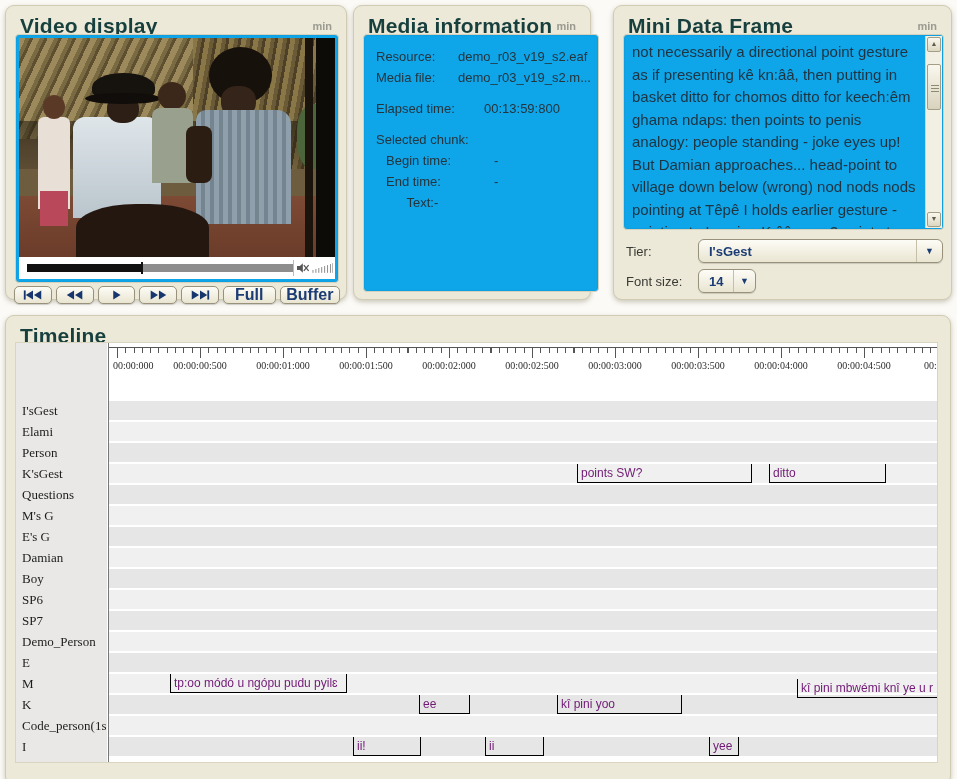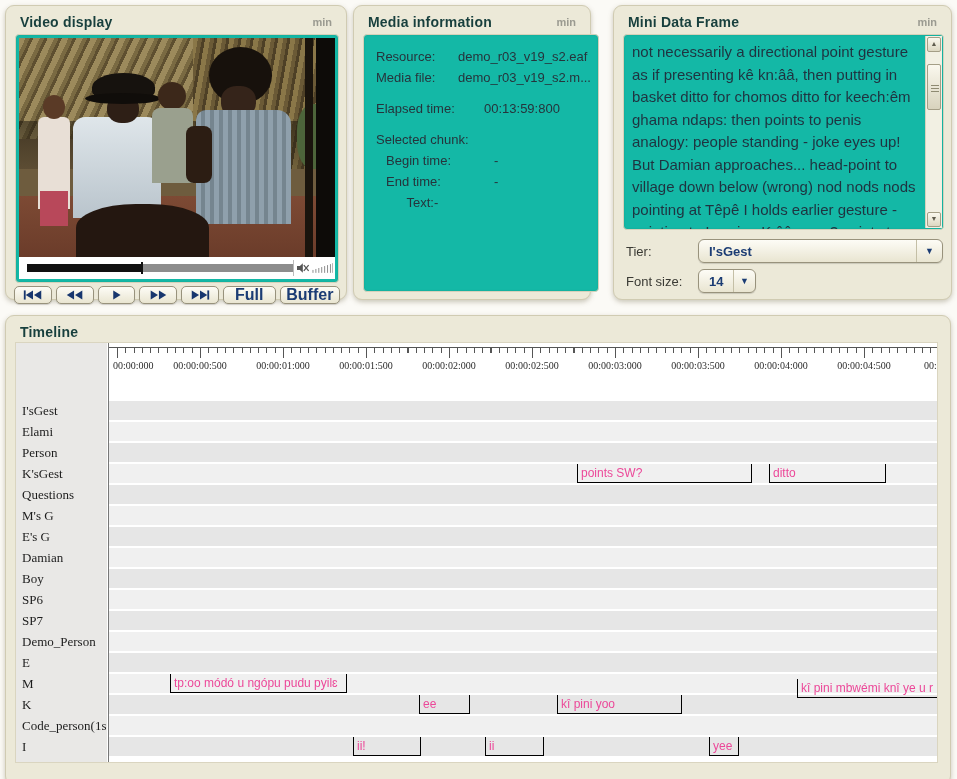--- a/index.html
+++ b/index.html
@@ -14,24 +14,24 @@
     position:absolute;
     background:#ece9d8;
     border:1px solid #d0cbb2;
     border-radius:9px;
     box-shadow:0 2px 5px rgba(110,100,70,.35);
   }
   .panel-header {
     display:flex; justify-content:space-between; align-items:center;
     padding:8px 14px 4px 14px;
   }
-  .panel-title { font-weight:bold; font-size:14px; color:#173f3d; letter-spacing:.2px; }
+  .panel-title { font-weight:bold; font-size:21px; color:#173f3d; letter-spacing:.2px; }
   .min-btn { font-weight:bold; font-size:11px; color:#9a9a90; cursor:pointer; }
   .white-box {
-    background:#14b8a6; border:1px solid #d6d1ba; border-radius:4px;
+    background:#0ea5e9; border:1px solid #d6d1ba; border-radius:4px;
     box-shadow:inset 0 0 2px rgba(0,0,0,.12);
   }
 
   
   #video-panel { left:5px; top:5px; width:342px; height:295px; }
   .video-box { position:absolute; left:9px; top:28px; width:324px; height:249px; padding:3px; }
   .video-frame { position:relative; width:100%; height:219px; background:#6e5c3e; overflow:hidden; }
   .vf { position:absolute; }
   .seek-row { position:relative; height:22px; background:#fff; }
   .seek-track { position:absolute; left:8px; top:7px; width:266px; height:8px; background:#8d8d8d; }
@@ -82,21 +82,21 @@
   .tier-col { position:absolute; left:0; top:0; width:91px; height:100%; background:#e9e8e6; }
   .tl-divider { position:absolute; left:92px; top:0; width:1px; height:100%; background:#777; }
   .tier-label { position:absolute; left:6px; height:21px; line-height:21px; font-family:"Liberation Serif", serif; font-size:13px; color:#1c1c1c; white-space:nowrap; overflow:hidden; width:84px; cursor:pointer; }
   .ruler-base { position:absolute; left:93px; top:4px; right:0; height:1px; background:#555; }
   .ticks-minor { position:absolute; left:101px; top:4px; right:0; height:6px;
     background:repeating-linear-gradient(90deg,#555 0,#555 1px,transparent 1px,transparent 8.3px); }
   .ticks-major { position:absolute; left:101px; top:4px; right:0; height:11px;
     background:repeating-linear-gradient(90deg,#555 0,#555 1px,transparent 1px,transparent 83px); }
   .ruler-label { position:absolute; top:17px; font-family:"Liberation Serif", serif; font-size:10px; color:#2b2b2b; white-space:nowrap; }
   .row-stripe { position:absolute; left:93px; right:0; height:19px; cursor:pointer; }
-  .annotation { position:absolute; height:19px; border-left:1px solid #000; border-right:1px solid #000; border-bottom:1px solid #000; font-size:12px; color:#ec4899; padding:2px 0 0 3px; white-space:nowrap; overflow:hidden; cursor:pointer; }
+  .annotation { position:absolute; height:19px; border-left:1px solid #000; border-right:1px solid #000; border-bottom:1px solid #000; font-size:12px; color:#701a75; padding:2px 0 0 3px; white-space:nowrap; overflow:hidden; cursor:pointer; }
 </style>
 </head>
 <body>
 
 <section class="panel" id="video-panel">
   <div class="panel-header">
     <span class="panel-title">Video display</span>
     <span class="min-btn">min</span>
   </div>
   <div class="video-box white-box">

